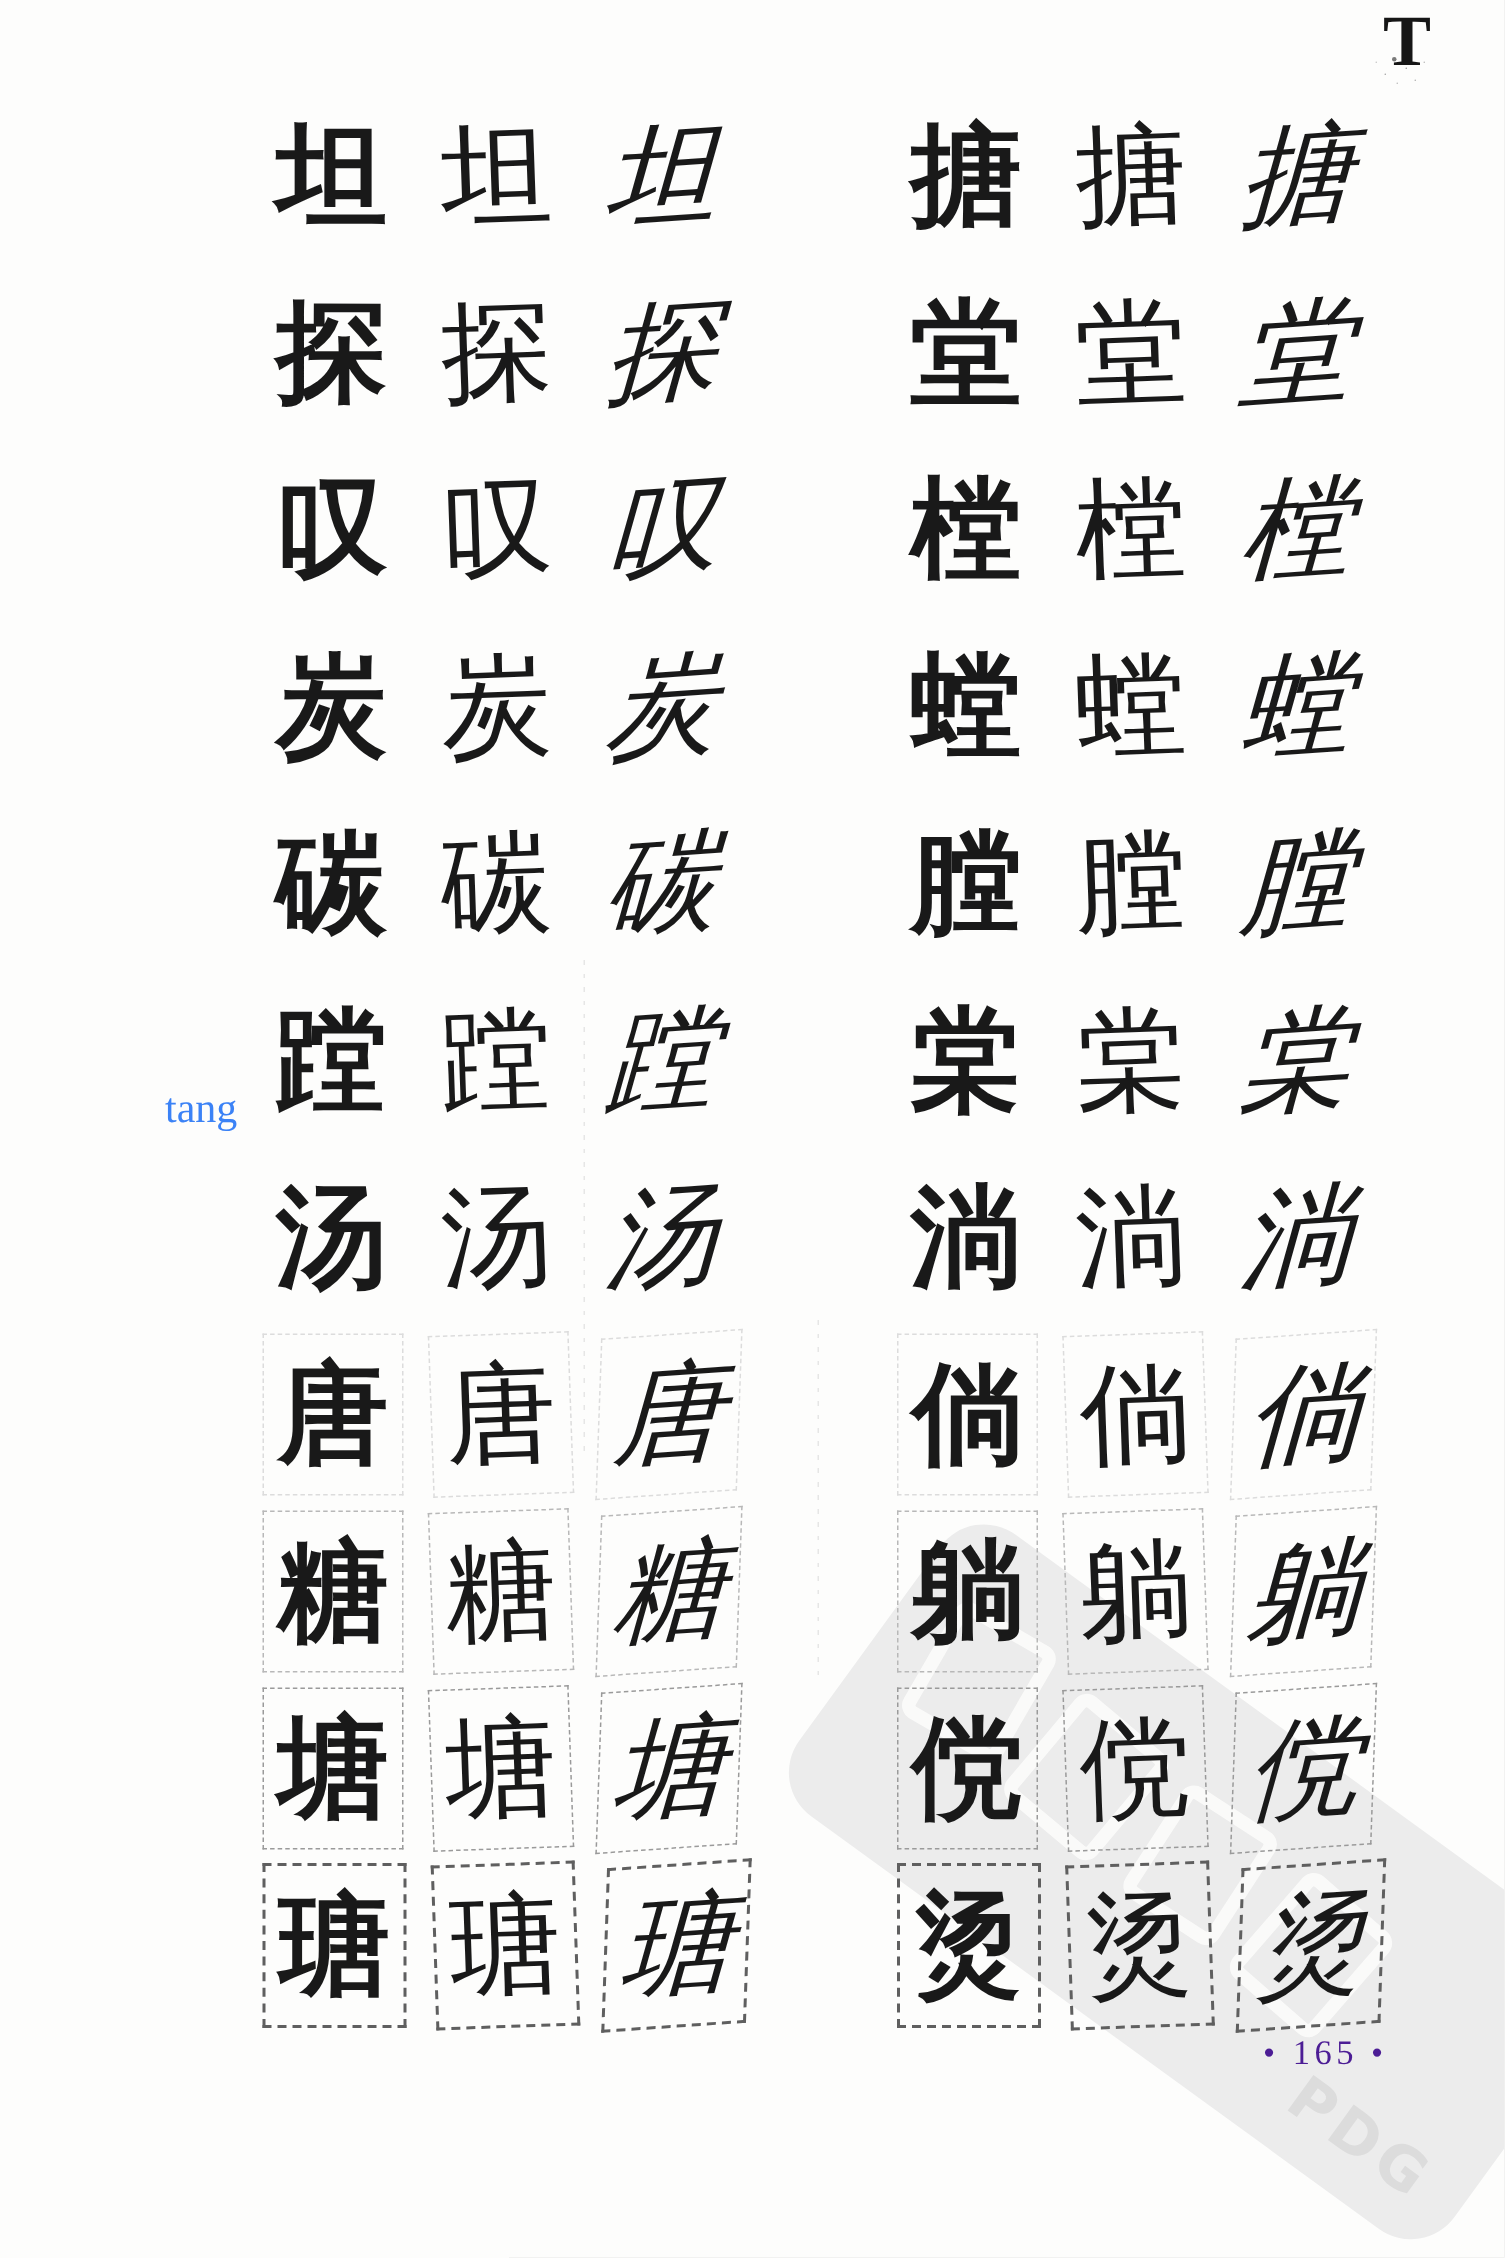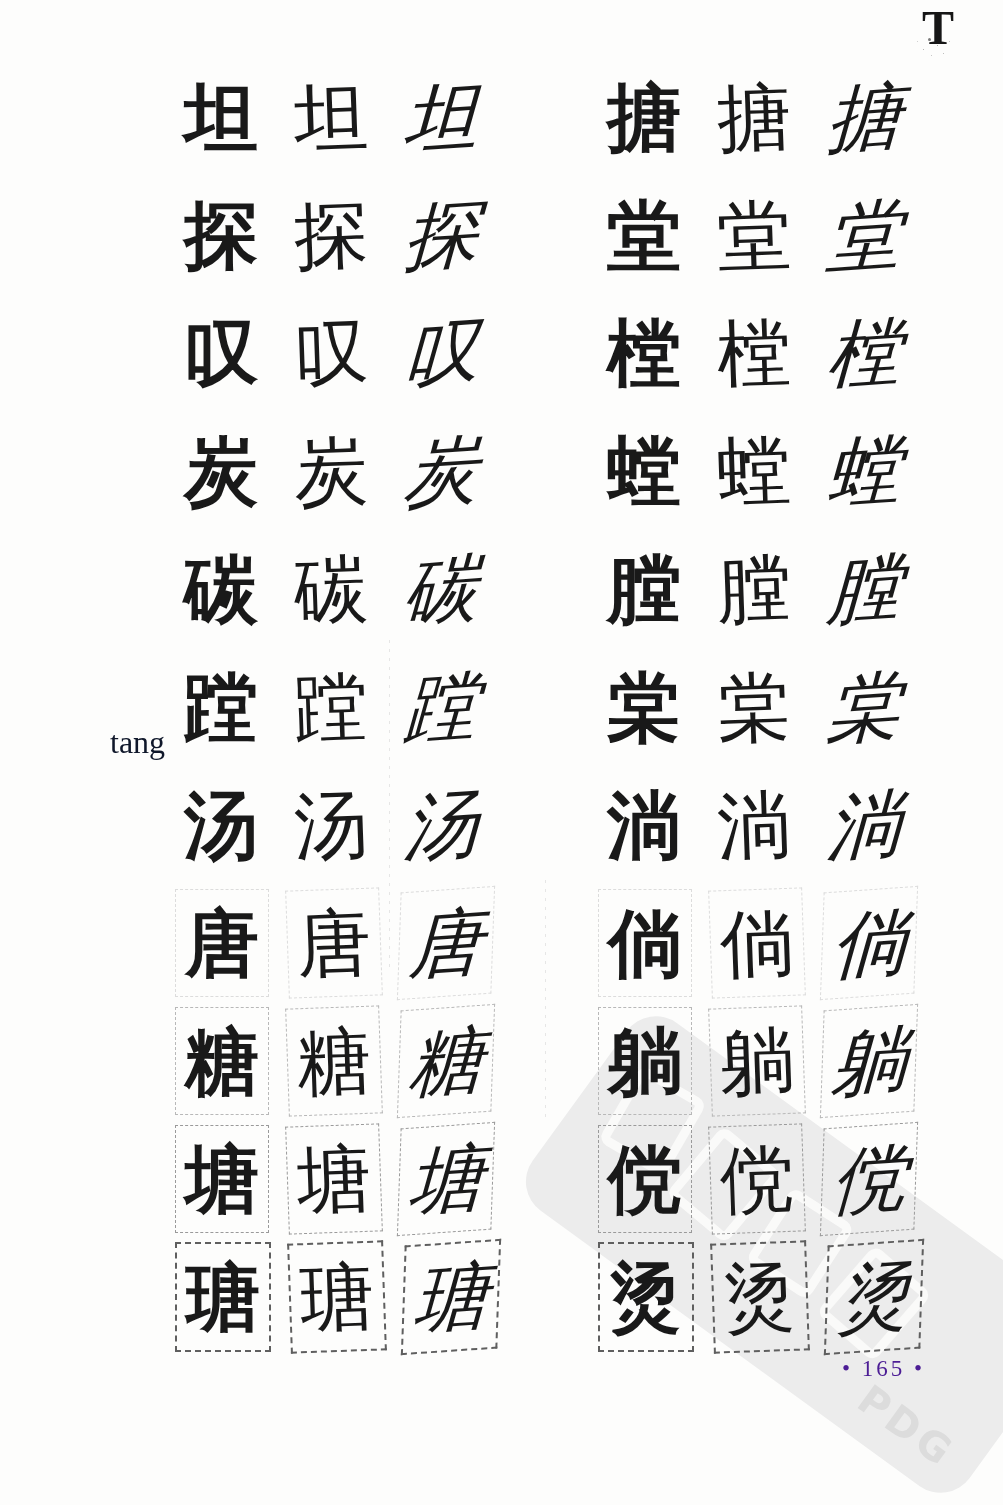--- a/index.html
+++ b/index.html
@@ -40,21 +40,21 @@
   
   .watermark{
     position:absolute;left:92px;top:738px;z-index:1;
     font-family:"DejaVu Sans",sans-serif;font-weight:bold;
     font-size:118px;line-height:1;letter-spacing:-7px;
     opacity:.55;white-space:nowrap;pointer-events:none;
   }
   
   .pinyin{
     position:absolute;left:110px;top:724px;z-index:2;
-    font-family:"Liberation Serif",serif;font-size:32px;color:#0f172a;
+    font-family:"Liberation Serif",serif;font-size:28px;color:#3b82f6;
   }
   
   .group{position:absolute;top:58px;z-index:2;}
   .group-left{left:175px;}
   .group-right{left:598px;}
   .char-row{display:flex;column-gap:18px;height:118px;align-items:center;}
   .char-cell{
     width:92px;height:106px;display:flex;align-items:center;justify-content:center;
     font-size:74px;color:#191919;line-height:1;
     font-family:"DejaVu Sans","DejaVu Serif",sans-serif;

